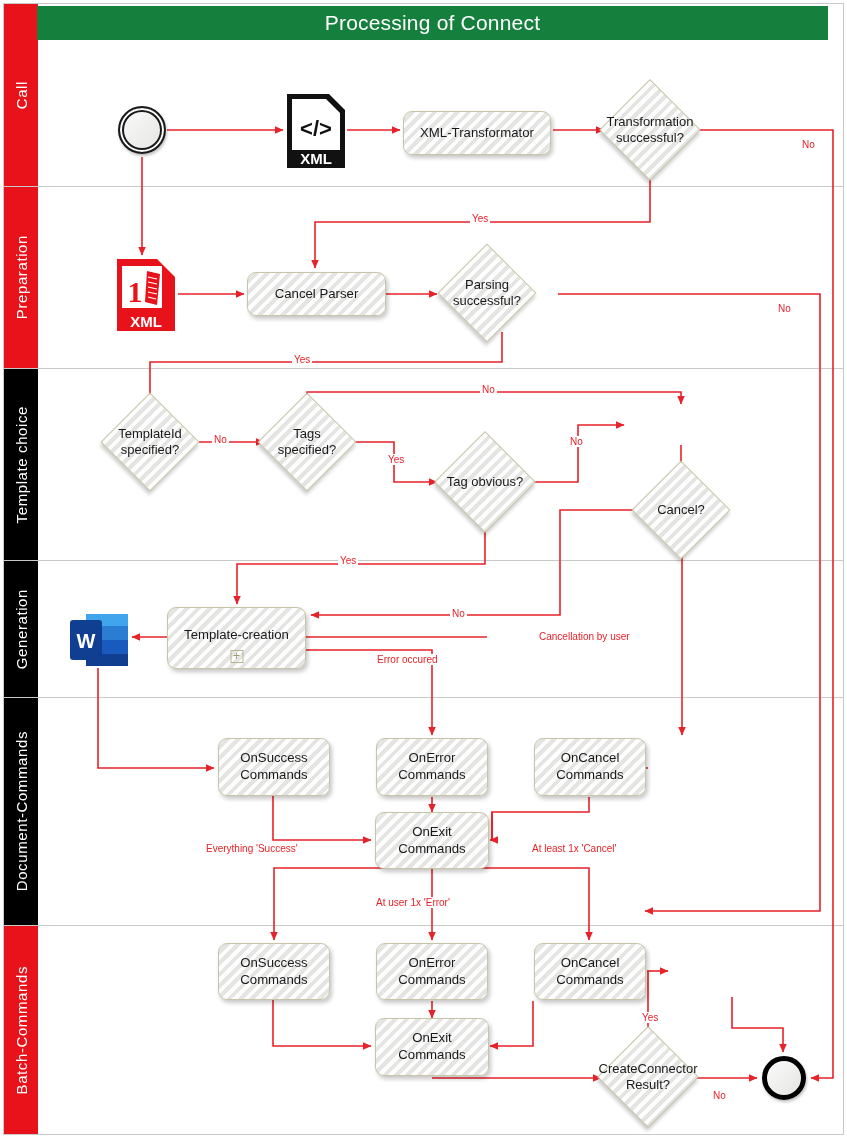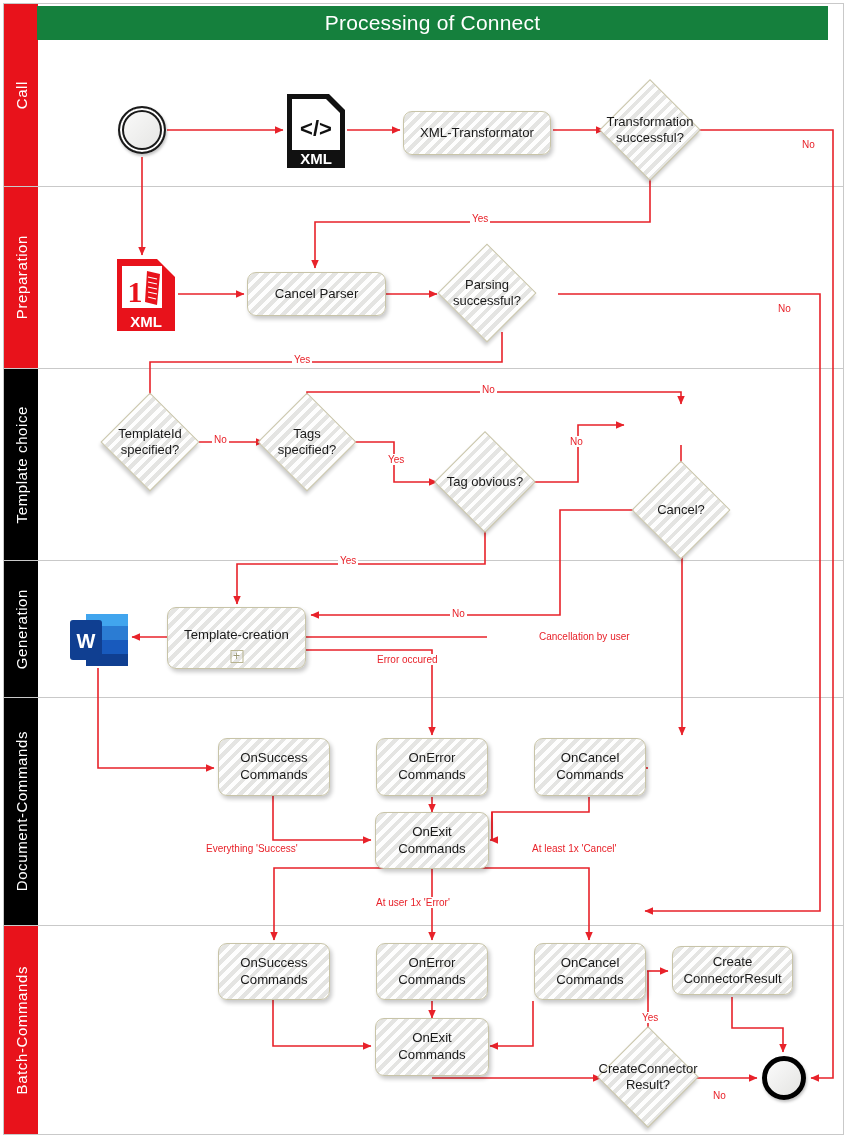--- a/index.html
+++ b/index.html
@@ -374,23 +374,20 @@
     </div>
 
     <div class="task" style="left:218px; top:943px; width:112px; height:57px;">
       <span>OnSuccess<br>Commands</span>
     </div>
     <div class="task" style="left:376px; top:943px; width:112px; height:57px;">
       <span>OnError<br>Commands</span>
     </div>
     <div class="task" style="left:534px; top:943px; width:112px; height:57px;">
       <span>OnCancel<br>Commands</span>
-    </div>
-    <div class="task" style="left:672px; top:946px; width:121px; height:49px;">
-      <span>Create<br>ConnectorResult</span>
     </div>
     <div class="task" style="left:375px; top:1018px; width:114px; height:58px;">
       <span>OnExit<br>Commands</span>
     </div>
 
     <div class="gw-wrap" style="left:612px; top:1041px; width:72px; height:72px;">
       <div class="gw-shape"></div>
       <div class="gw-label">CreateConnector<br>Result?</div>
     </div>
 

